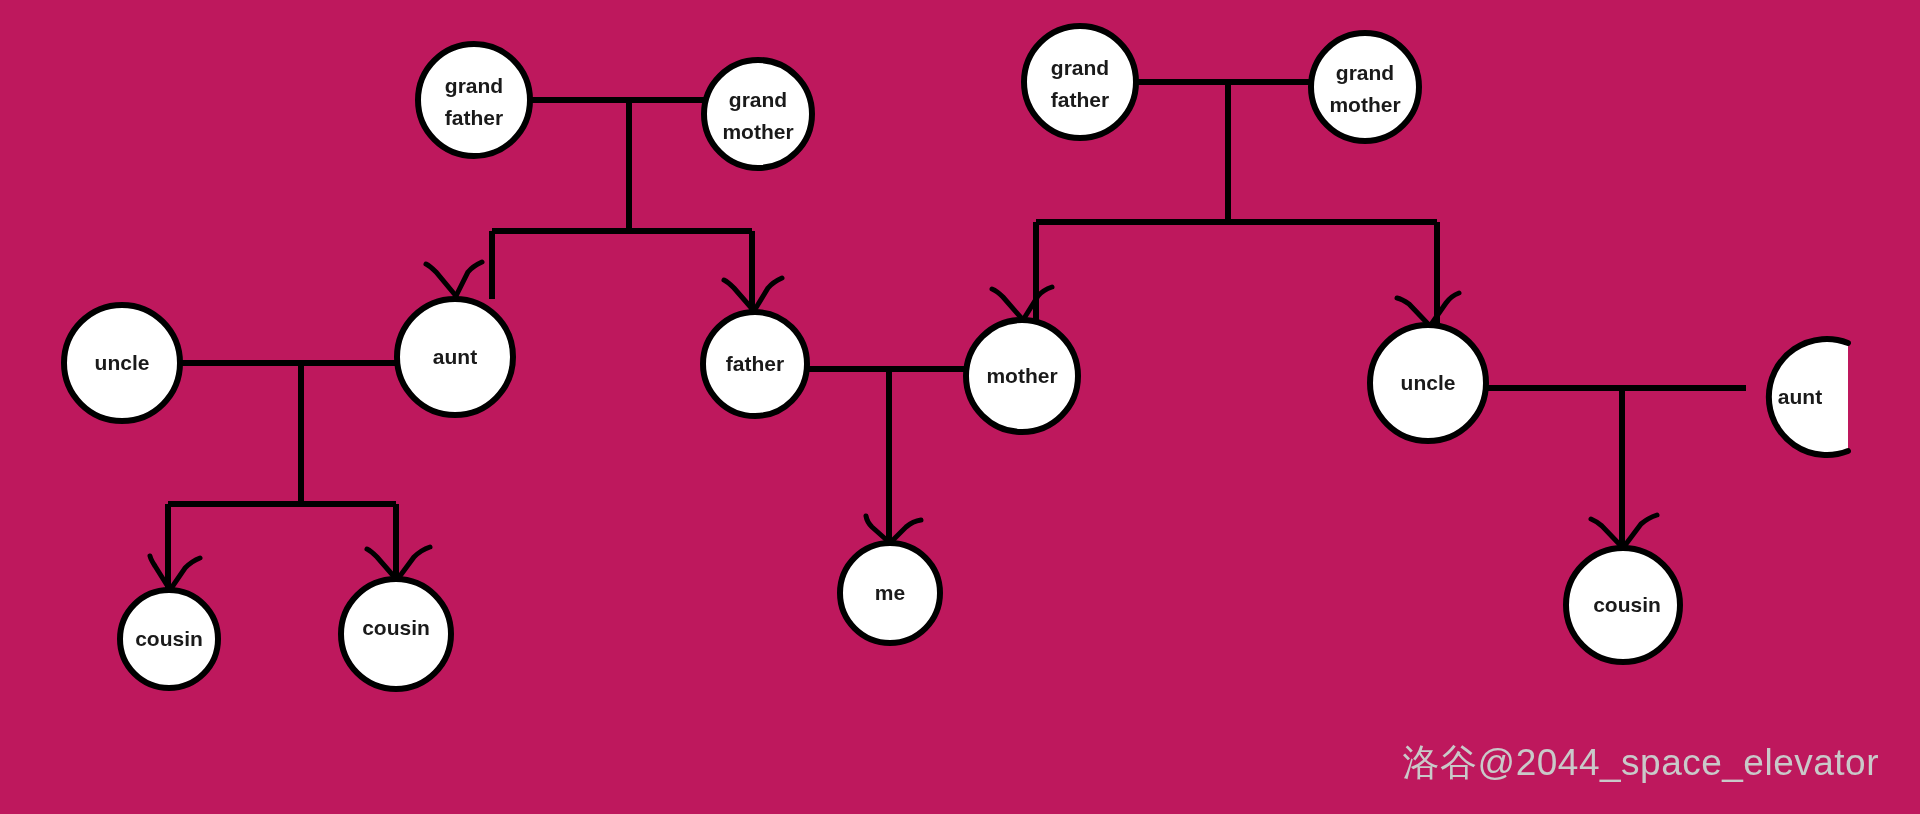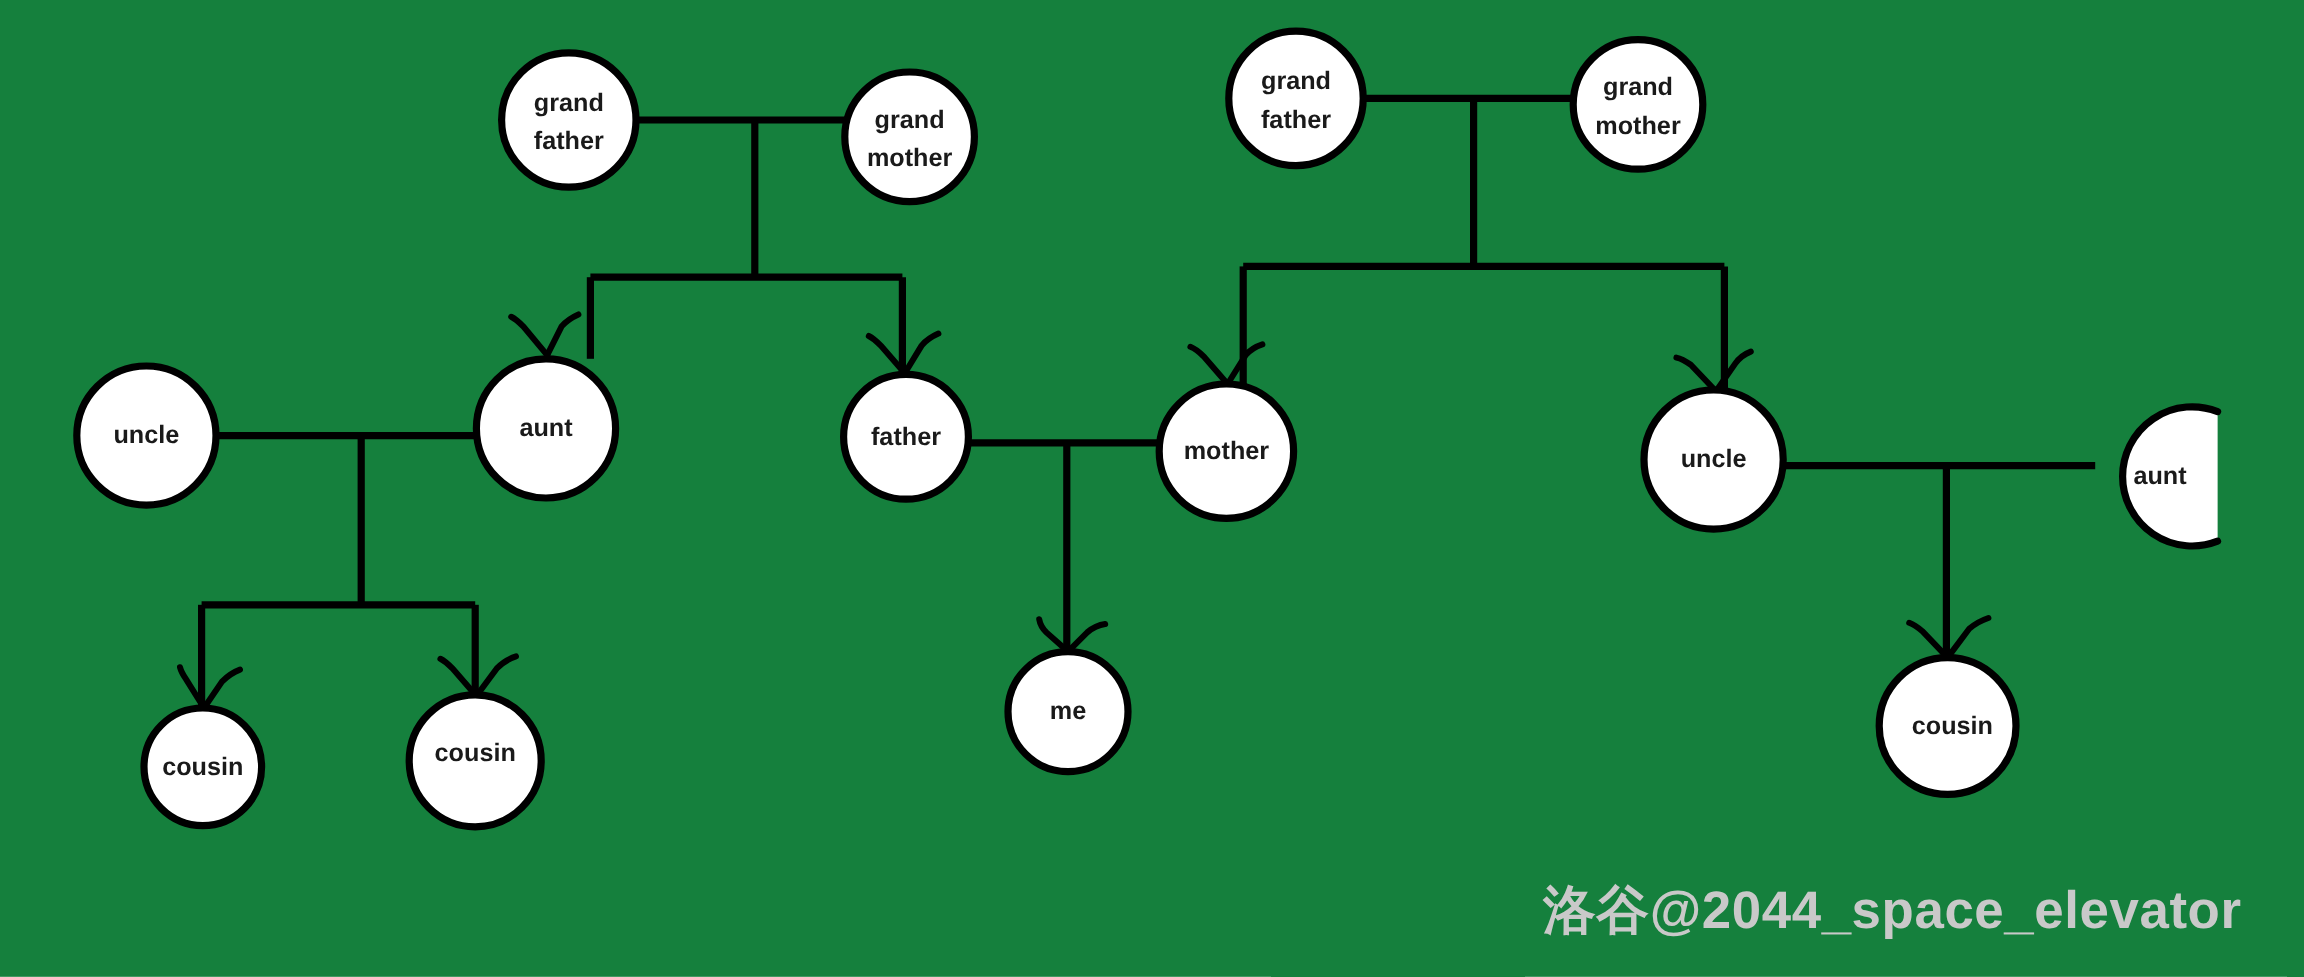--- a/index.html
+++ b/index.html
@@ -10,21 +10,21 @@
   body {
     width: 1920px;
     height: 814px;
     overflow: hidden;
     font-family: "Liberation Sans", sans-serif;
   }
   #canvas {
     position: relative;
     width: 1920px;
     height: 814px;
-    background: #15803d;
+    background: #be185d;
   }
   svg#tree {
     position: absolute;
     top: 0;
     left: 0;
     width: 1920px;
     height: 814px;
     display: block;
   }
   .node-circle {
@@ -49,28 +49,27 @@
     font-family: "Liberation Sans", sans-serif;
     font-size: 21px;
     font-weight: bold;
     fill: #1a1a1a;
     text-anchor: middle;
     dominant-baseline: middle;
     user-select: none;
   }
   .watermark {
     position: absolute;
-    right: 52px;
+    right: 41px;
     bottom: 26px;
     font-family: "Liberation Sans", sans-serif;
-    font-size: 44px;
+    font-size: 37px;
     color: #c9c9c9;
     letter-spacing: 0.5px;
     white-space: nowrap;
-    font-weight: bold;
   }
 </style>
 </head>
 <body>
 
 <div id="canvas">
 
   <svg id="tree" viewBox="0 0 1920 814">
 
     <g>

